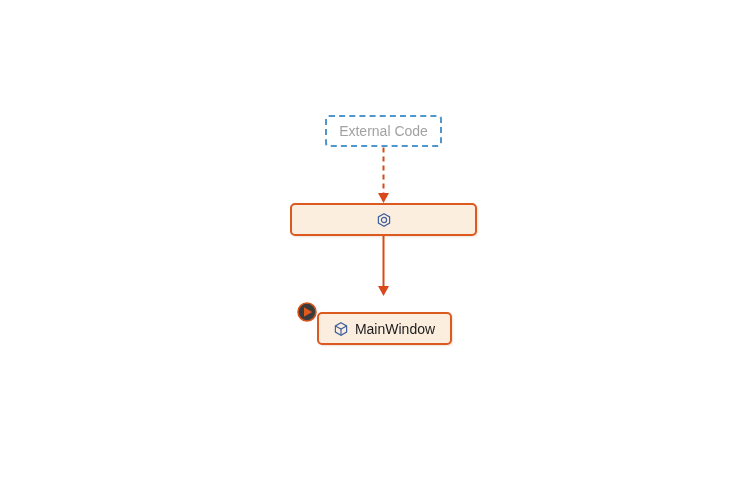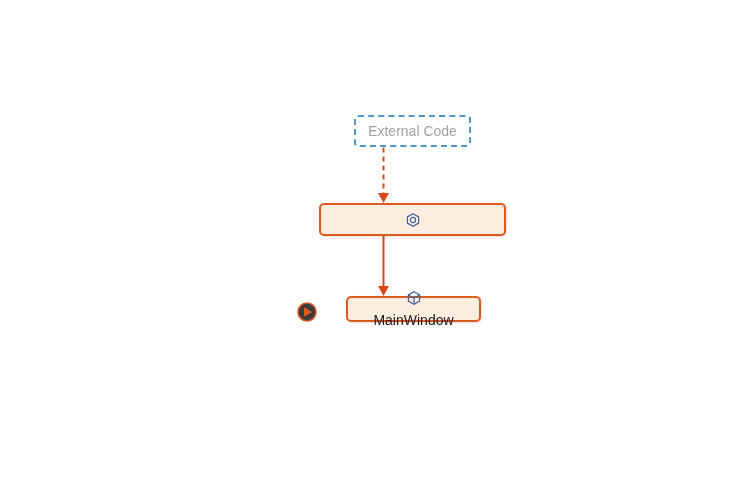--- a/index.html
+++ b/index.html
@@ -25,21 +25,20 @@
     position: absolute;
     box-sizing: border-box;
     display: flex;
     align-items: center;
     justify-content: center;
     gap: 7px;
     border-radius: 5px;
     font-size: 14px;
     white-space: nowrap;
     cursor: default;
-    margin-left: 29px;
   }
   .node-external {
     left: 325px;
     top: 115px;
     width: 117px;
     height: 32px;
     border: 2px dashed #4e96cc;
     border-radius: 4px;
     background: #ffffff;
     color: #a2a2a2;
@@ -51,24 +50,23 @@
     box-shadow: 1px 1px 2px rgba(160, 90, 40, 0.18);
   }
   .node-onapplicationstartup {
     left: 290px;
     top: 203px;
     width: 187px;
     height: 33px;
   }
   .node-mainwindow {
     left: 317px;
-    top: 296px;
+    top: 312px;
     width: 135px;
-    height: 26px;
-    flex-direction: column;
+    height: 33px;
   }
   .node-icon {
     display: inline-flex;
     width: 14px;
     height: 14px;
     flex: 0 0 auto;
   }
   .badge {
     position: absolute;
     left: 296px;

